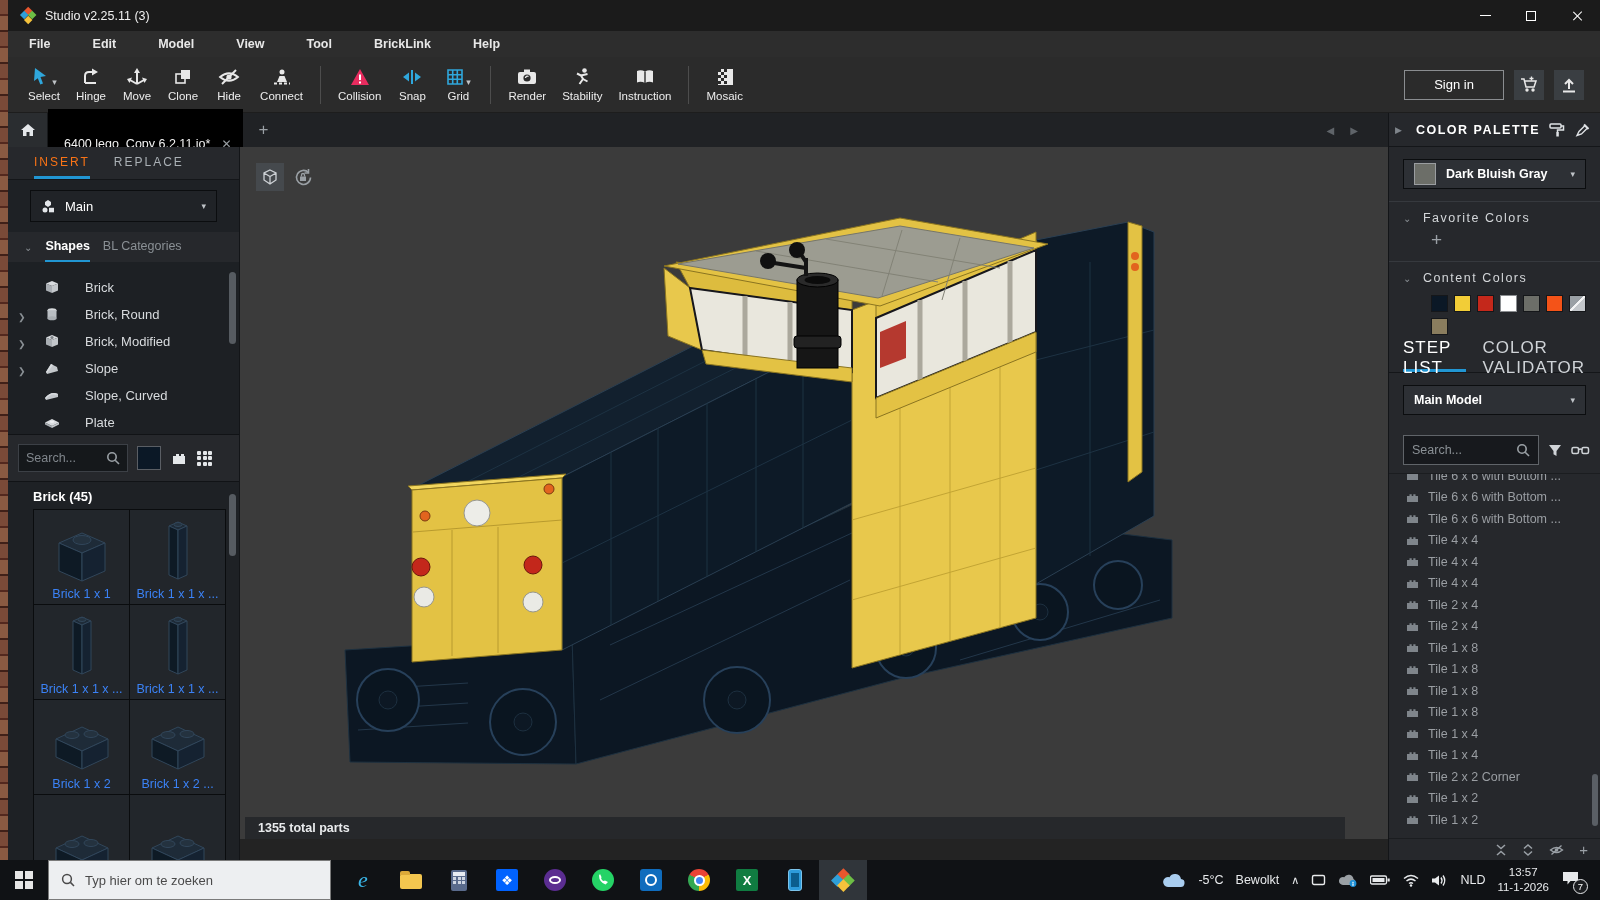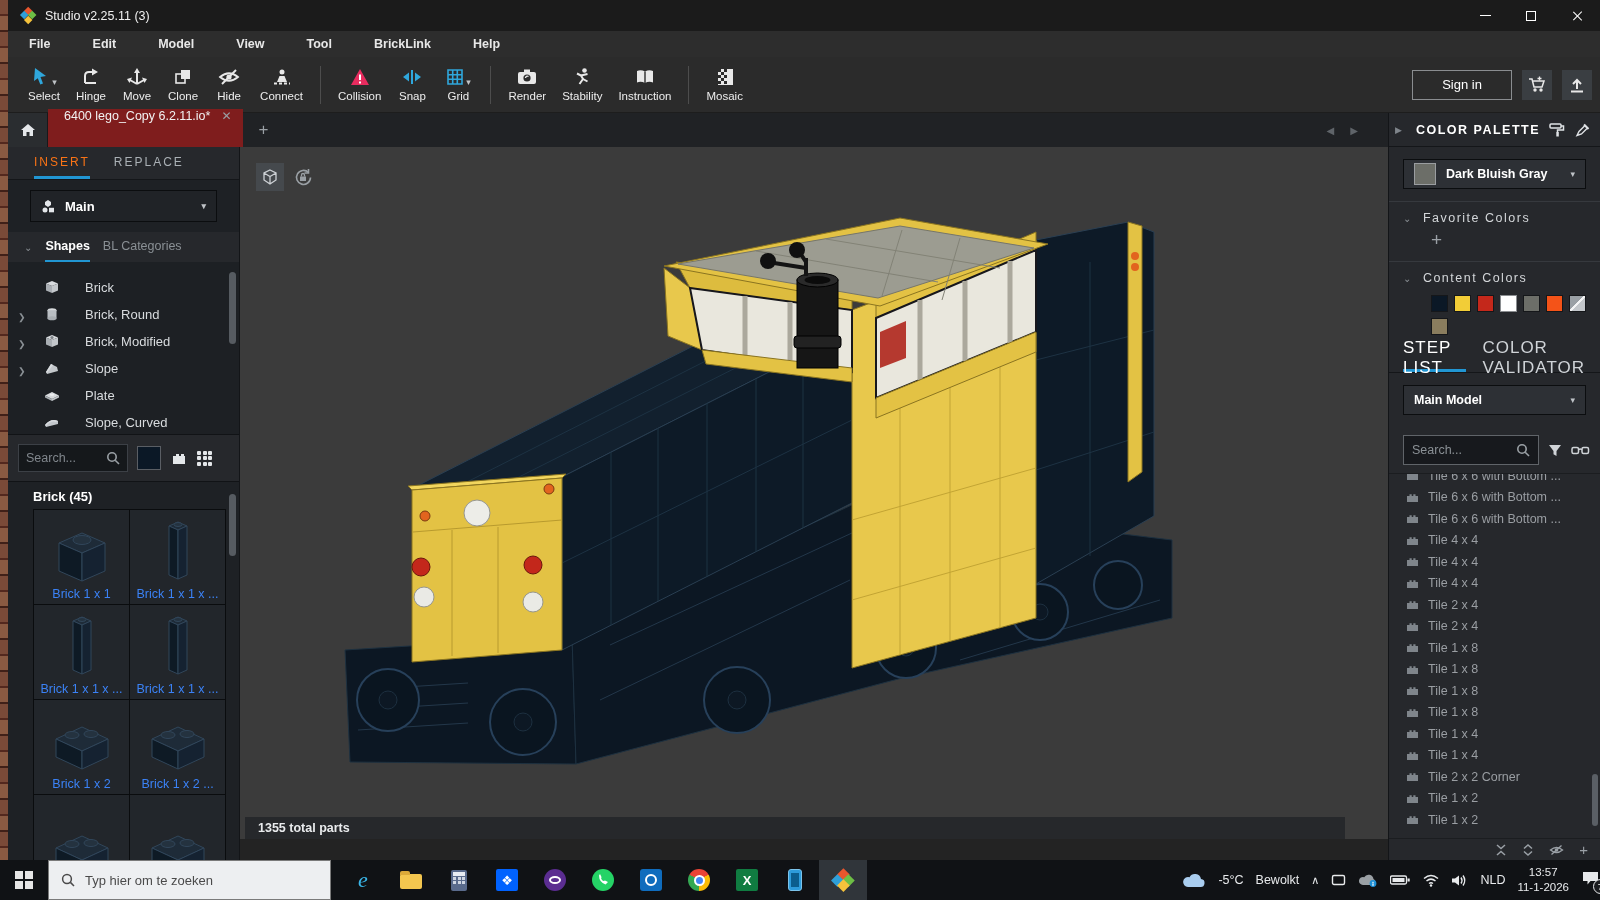--- a/index.html
+++ b/index.html
@@ -27,45 +27,45 @@
 
 .menubar{height:26px;background:#2d2d2d;display:flex;align-items:center;font-size:12.5px;font-weight:bold}
 .menu-item{padding:0 21px;height:100%;display:flex;align-items:center}
 
 
 .toolbar{height:56px;background:#2b2b2b;display:flex;align-items:center;padding-left:12px;border-bottom:1px solid #1d1d1d}
 .tool{display:flex;flex-direction:column;align-items:center;justify-content:center;gap:3px;font-size:11.5px;color:#ededed;padding:0 8px;min-width:46px}
 .tool .ic{height:20px;display:flex;align-items:flex-end;gap:2px}
 .caret{font-size:9px;color:#bfc3c7;line-height:10px}
 .tsep{width:1px;height:38px;background:#4d4d4d;margin:0 9px}
-.toolbar-right{margin-left:auto;display:flex;align-items:flex-start;gap:10px;padding-right:8px}
+.toolbar-right{margin-left:auto;display:flex;align-items:flex-start;gap:10px;padding-right:16px}
 .signin{width:100px;height:30px;border:1px solid #8a8d90;display:flex;align-items:center;justify-content:center;font-size:13px;color:#fff}
 .tb-sq{width:30px;height:30px;background:#3a3e42;display:flex;align-items:center;justify-content:center}
 
 
 .content-row{position:absolute;top:113px;left:0;width:1592px;height:747px;display:flex}
 .left-col{width:1380px;display:flex;flex-direction:column}
 
 
 .tabbar{height:34px;background:#202225;display:flex;align-items:center}
 .home-btn{width:40px;height:34px;background:#2a2d30;border-right:1px solid #17191b;display:flex;align-items:center;justify-content:center}
-.doc-tab{height:42px;background:#7f1d1d;display:flex;align-items:flex-start;gap:11px;padding:0 12px 0 16px;font-size:12.5px;color:#f2f2f2}
+.doc-tab{height:42px;background:#000000;display:flex;align-items:flex-end;gap:11px;padding:0 12px 0 16px;font-size:12.5px;color:#f2f2f2}
 .tab-close{color:#9aa0a5;font-size:12px}
 .tab-plus{color:#9aa0a5;font-size:17px;margin-left:15px}
 .tab-nav{margin-left:auto;display:flex;gap:16px;color:#5f6469;font-size:10px;padding-right:30px}
 
 
 .main-row{display:flex;height:713px}
 
 
 .left-panel{width:232px;background:#1e2125;display:flex;flex-direction:column;border-right:1px solid #131518}
 .lp-tabs{height:33px;background:#26282c;display:flex;gap:24px;padding-left:26px;font-size:12px;letter-spacing:2px;color:#aab0b5;border-bottom:1px solid #141619}
 .lp-tab{height:100%;display:flex;align-items:center;border-bottom:3px solid transparent}
 .lp-tab.active{color:#f97316;border-bottom-color:#2196d3}
-.model-select{margin:10px 22px;height:32px;background:#202327;border:1px solid #0b0d0f;display:flex;align-items:center;gap:10px;padding:0 10px;font-size:13px;font-weight:bold;color:#fff}
+.model-select{margin:10px 22px;height:32px;background:#202327;border:1px solid #0b0d0f;display:flex;align-items:center;gap:10px;padding:0 10px;font-size:13px;font-weight:normal;color:#fff}
 .model-select .caret{margin-left:auto}
 .shape-tabs{height:30px;background:#26282c;display:flex;align-items:center;gap:13px;padding-left:16px;font-size:12.5px;color:#8a9095}
 .chev{color:#8a9095;font-size:10px}
 .shape-tab{height:100%;display:flex;align-items:center;border-bottom:2px solid transparent}
 .shape-tab.active{color:#fff;font-weight:bold;border-bottom-color:#2196d3}
 .cat-list{position:relative;height:172px;overflow:hidden;background:#1d2024;padding-top:6px}
 .cat-item{position:relative;height:27px;display:flex;align-items:flex-end;gap:25px;padding-left:36px;font-size:13px;color:#d8dbde}
 .cat-item .exp{position:absolute;left:10px;color:#8a9095;font-size:9px}
 .cat-scroll{position:absolute;right:3px;top:10px;width:7px;height:72px;background:#565b61;border-radius:4px}
 .search-row{height:48px;background:#26282c;border-top:1px solid #111316;border-bottom:1px solid #111316;display:flex;align-items:center;gap:9px;padding:0 10px}
@@ -142,21 +142,21 @@
 .app-excel{width:22px;height:22px;background:#107C41;border-radius:2px;color:#fff;font-weight:bold;font-size:13px;display:flex;align-items:center;justify-content:center}
 .app-phone{width:14px;height:22px;background:#2D9CDB;border-radius:3px;border:1px solid #7cc3ea;display:flex;align-items:center;justify-content:center}
 .app-phone i{width:8px;height:14px;background:#0b5e8e}
 .logo24{position:relative;width:22px;height:22px}
 .logo24 i{position:absolute;width:8.8px;height:8.8px;transform:rotate(45deg)}
 .logo24 .d-t{left:6.6px;top:.8px;background:#E8562D}
 .logo24 .d-l{left:.8px;top:6.6px;background:#2F9FD8}
 .logo24 .d-r{right:.8px;top:6.6px;background:#6DBE45}
 .logo24 .d-b{left:6.6px;bottom:.8px;background:#F5C23B}
 .app-ie{font-family:"Liberation Serif",serif;font-style:italic;font-size:22px;color:#3AB6E8;line-height:22px}
-.tb-tray{margin-left:auto;display:flex;align-items:center;gap:12px;padding-right:0;font-size:12.5px}
+.tb-tray{margin-left:auto;display:flex;align-items:center;gap:12px;padding-right:20px;font-size:12.5px}
 .tray-clock{text-align:center;font-size:11.5px;line-height:1.3}
 .notif{position:relative}
 .notif .badge{position:absolute;right:-8px;bottom:-4px;width:15px;height:15px;border-radius:50%;background:#1b1d20;border:1px solid #e8eaec;color:#fff;font-size:9.5px;display:flex;align-items:center;justify-content:center}
 .tray-up{font-size:11px;color:#e8eaec}
 </style>
 </head>
 <body>
 
 <svg width="0" height="0" style="position:absolute">
 <defs>
@@ -464,33 +464,33 @@
             <div class="cat-item">
               <span class="exp">❯</span>
               <svg width="16" height="15">
                   <path d="M2,11 L7,3 L13,6 L14,10 L3,13 Z" fill="#C3C7CB"></path>
                   <path d="M2,11 L7,3 L9,4 L3,12 Z" fill="#D8DBDE"></path>
                 </svg>
               <span>Slope</span>
             </div>
             <div class="cat-item">
               <svg width="16" height="15">
+                  <path d="M1,10 Q7,3 14,6 L14,9 L2,12 Z" fill="#C3C7CB"></path>
+                  <path d="M1,10 Q7,3 14,6 L12,7 Q7,5 2,11 Z" fill="#D8DBDE"></path>
+                </svg>
+              <span>Slope, Curved</span>
+            </div>
+            <div class="cat-item">
+              <svg width="16" height="15">
                   <polygon points="8,4 15,7.5 8,11 1,7.5" fill="#D8DBDE"></polygon>
                   <polygon points="1,7.5 8,11 8,13 1,9.5" fill="#A9AEB3"></polygon>
                   <polygon points="8,11 15,7.5 15,9.5 8,13" fill="#C3C7CB"></polygon>
                   <ellipse cx="8" cy="6.8" rx="2.4" ry="1.1" fill="#EDEFF1"></ellipse>
                 </svg>
               <span>Plate</span>
-            </div>
-            <div class="cat-item">
-              <svg width="16" height="15">
-                  <path d="M1,10 Q7,3 14,6 L14,9 L2,12 Z" fill="#C3C7CB"></path>
-                  <path d="M1,10 Q7,3 14,6 L12,7 Q7,5 2,11 Z" fill="#D8DBDE"></path>
-                </svg>
-              <span>Slope, Curved</span>
             </div>
             <div class="cat-item">
               
             </div>
             <div class="cat-scroll"></div>
           </div>
           <div class="search-row">
             <div class="search-box">
               <span>Search...</span>
               <svg width="14" height="14">

